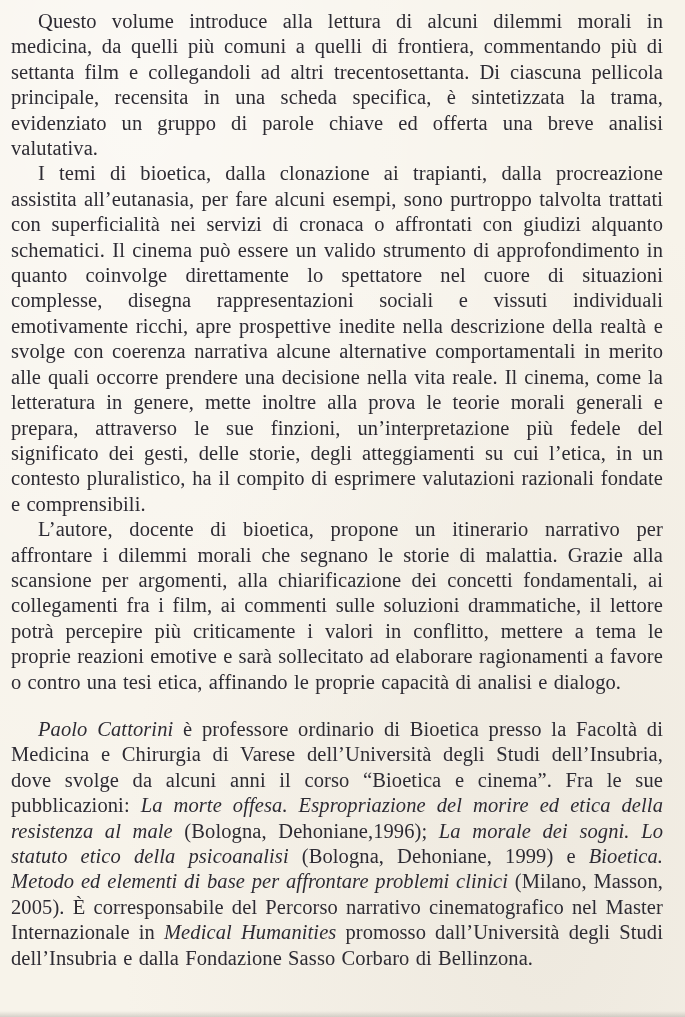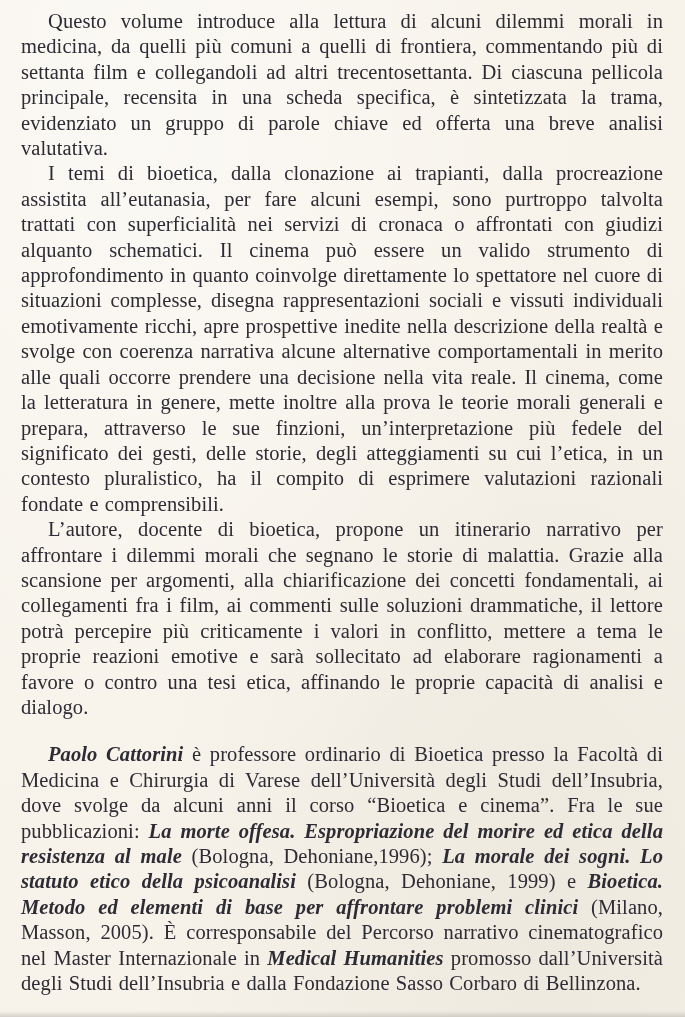--- a/index.html
+++ b/index.html
@@ -16,21 +16,21 @@
   .page {
     position: relative;
     width: 685px;
     height: 1017px;
     box-sizing: border-box;
     background: #f7f3ea;
     
     background-image:
       radial-gradient(ellipse at 20% 10%, rgba(255,255,255,0.5), rgba(255,255,255,0) 60%),
       radial-gradient(ellipse at 80% 90%, rgba(210,202,188,0.25), rgba(210,202,188,0) 55%);
-    padding: 9px 22px 0 21px;
+    padding: 9px 22px 0 11px;
     color: #2d2b33;
   }
   .page::after {
     
     content: "";
     position: absolute;
     left: 0; right: 0; bottom: 0;
     height: 6px;
     background: linear-gradient(to bottom, rgba(150,145,140,0), rgba(150,145,140,0.35));
     pointer-events: none;
@@ -48,21 +48,20 @@
     margin: 22px 0 0 0;
     font-size: 20.5px;
     line-height: 25.4px;
     text-align: justify;
     text-indent: 27px;
     letter-spacing: 0.1px;
     word-spacing: 1px;
   }
   .it {
     font-style: italic;
-    font-weight: bold;
   }
 </style>
 </head>
 <body>
 
 <div class="page">
 
   <p class="body-par">Questo volume introduce alla lettura di alcuni dilemmi morali in medicina, da quelli più comuni a quelli di frontiera, commentando più di settanta film e collegandoli ad altri trecentosettanta. Di ciascuna pellicola principale, recensita in una scheda specifica, è sintetizzata la trama, evidenziato un gruppo di parole chiave ed offerta una breve analisi valutativa.</p>
 
   <p class="body-par">I temi di bioetica, dalla clonazione ai trapianti, dalla procreazione assistita all’eutanasia, per fare alcuni esempi, sono purtroppo talvolta trattati con superficialità nei servizi di cronaca o affrontati con giudizi alquanto schematici. Il cinema può essere un valido strumento di approfondimento in quanto coinvolge direttamente lo spettatore nel cuore di situazioni complesse, disegna rappresentazioni sociali e vissuti individuali emotivamente ricchi, apre prospettive inedite nella descrizione della realtà e svolge con coerenza narrativa alcune alternative comportamentali in merito alle quali occorre prendere una decisione nella vita reale. Il cinema, come la letteratura in genere, mette inoltre alla prova le teorie morali generali e prepara, attraverso le sue finzioni, un’interpretazione più fedele del significato dei gesti, delle storie, degli atteggiamenti su cui l’etica, in un contesto pluralistico, ha il compito di esprimere valutazioni razionali fondate e comprensibili.</p>

